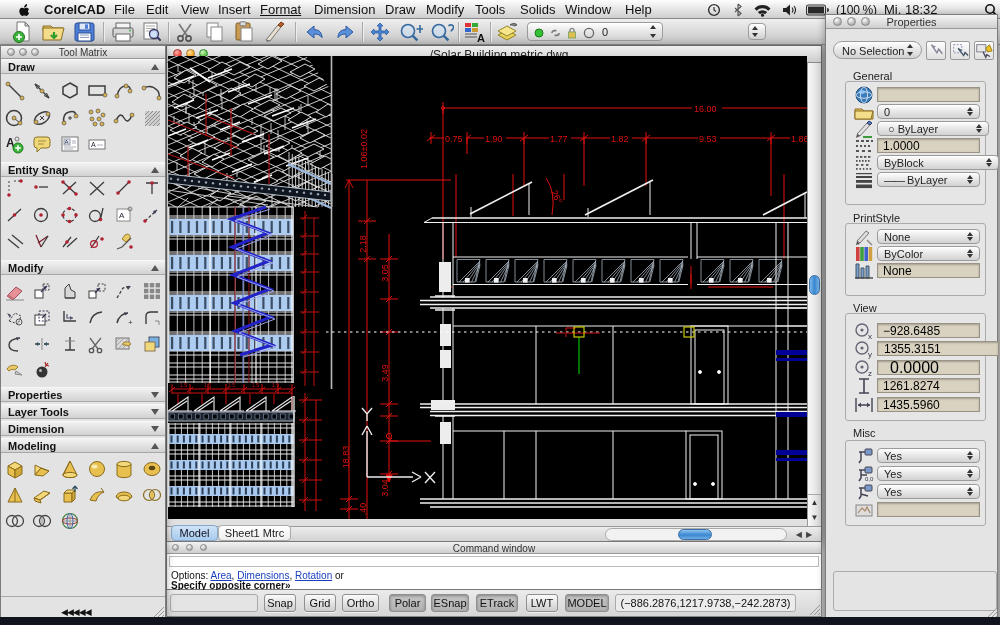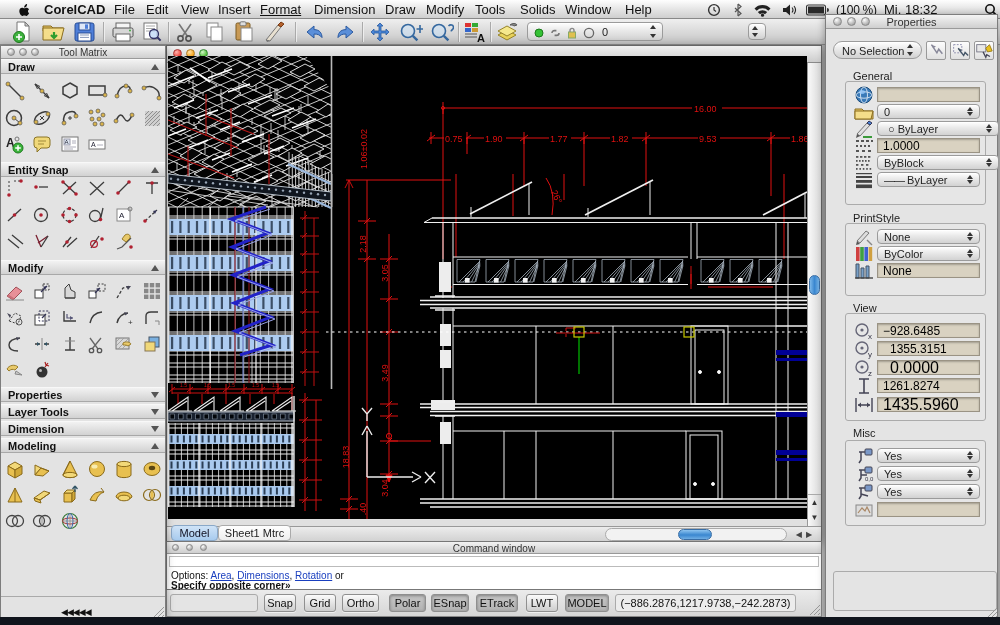--- a/index.html
+++ b/index.html
@@ -198,20 +198,21 @@
         <i class="u"></i>
         <i class="d"></i>
       </div>
     </div>
   </div>
 <div class="abs" style="left:166px;top:45px;width:656px;height:496px;background:#e0e0e0;border:1px solid #666;box-shadow:0 3px 10px rgba(0,0,0,.4)">
     <div class="abs" style="left:0;top:0;width:654px;height:17px;background:linear-gradient(#f0f0f0,#cdcdcd);border-bottom:1px solid #8a8a8a">
       <div class="light" style="left:6px;top:3px;background:radial-gradient(circle at 35% 30%,#ffb3ad,#ee4e44 65%,#c33028);border-color:#a33"></div>
       <div class="light" style="left:19px;top:3px;background:radial-gradient(circle at 35% 30%,#ffe2a8,#f5a623 65%,#c87d1a);border-color:#a72"></div>
       <div class="light" style="left:32px;top:3px;background:radial-gradient(circle at 35% 30%,#d2f5c8,#59c13f 65%,#3d8f2b);border-color:#383"></div>
+      <div class="abs" style="left:0;right:0;top:2px;text-align:center;font-size:12px;color:#222">.../Solar Building metric.dwg</div>
     </div>
     <div class="abs" style="left:1px;top:10px;width:639px;height:463px">
       <svg width="639" height="463" viewBox="0 0 639 463" style="position:absolute;left:0;top:0;background:#000">
         <defs>
           <clipPath id="clipP">
             <path d="M0 0 L138 0 L163 34 L163 151 L0 151 z"></path>
           </clipPath>
         </defs>
         <g clip-path="url(#clipP)">
           <g stroke="#ebebeb" stroke-width="0.85" fill="none">
@@ -1421,21 +1422,21 @@
         <i class="u"></i>
         <i class="d"></i>
       </div>
     </div>
     <svg class="icon" style="left:27px;top:103px" width="22" height="22" viewBox="0 0 22 22">
       <path d="M4 16L14 5l3 2L7 18z" fill="#e0e0e0" stroke="#777"></path>
       <path d="M14 5l2-2 3 2-2 2z" fill="#4a86d8" stroke="#335"></path>
       <path d="M4 16l-1 4 4-2z" fill="#555"></path>
       <path d="M10 19h9" stroke="#3a9a3a" stroke-width="2"></path>
     </svg>
-    <div class="combo" style="left:51px;top:106px;width:122px;height:15px">
+    <div class="combo" style="left:51px;top:106px;width:112px;height:15px">
       <span class="abs" style="left:10px;top:1px;font-size:11px;white-space:nowrap">○ ByLayer</span>
       <div class="stp">
         <i class="u"></i>
         <i class="d"></i>
       </div>
     </div>
     <svg class="icon" style="left:27px;top:120px" width="22" height="22" viewBox="0 0 22 22">
       <g fill="#555">
         <rect x="3" y="5" width="3" height="2"></rect>
         <rect x="8" y="5" width="3" height="2"></rect>
@@ -1534,36 +1535,36 @@
       <circle cx="9" cy="10" r="6" fill="none" stroke="#667" stroke-width="1.4"></circle>
       <circle cx="9" cy="10" r="1.6" fill="#667"></circle>
       <text x="15" y="19" font-size="8" fill="#334" font-family="Liberation Sans">x</text>
     </svg>
     <div class="tanf" style="left:51px;top:308px;width:103px;height:15px;line-height:14px;padding-left:5px;font-size:12px">−928.6485</div>
     <svg class="icon" style="left:27px;top:323px" width="22" height="22" viewBox="0 0 22 22">
       <circle cx="9" cy="10" r="6" fill="none" stroke="#667" stroke-width="1.4"></circle>
       <circle cx="9" cy="10" r="1.6" fill="#667"></circle>
       <text x="15" y="19" font-size="8" fill="#334" font-family="Liberation Sans">y</text>
     </svg>
-    <div class="tanf" style="left:51px;top:326px;width:103px;height:15px;line-height:14px;padding-left:12px;font-size:12px">1355.3151</div>
+    <div class="tanf" style="left:51px;top:326px;width:122px;height:15px;line-height:14px;padding-left:6px;font-size:12px">1355.3151</div>
     <svg class="icon" style="left:27px;top:342px" width="22" height="22" viewBox="0 0 22 22">
       <circle cx="9" cy="10" r="6" fill="none" stroke="#667" stroke-width="1.4"></circle>
       <circle cx="9" cy="10" r="1.6" fill="#667"></circle>
       <text x="15" y="19" font-size="8" fill="#334" font-family="Liberation Sans">z</text>
     </svg>
     <div class="tanf" style="left:51px;top:345px;width:103px;height:15px;line-height:14px;padding-left:12px;font-size:16px">0.0000</div>
     <svg class="icon" style="left:27px;top:360px" width="22" height="22" viewBox="0 0 22 22">
       <path d="M11 4v14M6 4h10M6 18h10" stroke="#445" stroke-width="1.6"></path>
     </svg>
     <div class="tanf" style="left:51px;top:363px;width:103px;height:15px;line-height:14px;padding-left:5px;font-size:12px">1261.8274</div>
     <svg class="icon" style="left:27px;top:379px" width="22" height="22" viewBox="0 0 22 22">
       <path d="M3 4v14M19 4v14M5 11h12" stroke="#445" stroke-width="1.4"></path>
       <path d="M5 11l3-2.4v4.8zM17 11l-3-2.4v4.8z" fill="#445"></path>
     </svg>
-    <div class="tanf" style="left:51px;top:382px;width:103px;height:15px;line-height:14px;padding-left:5px;font-size:16px">1435.5960</div>
+    <div class="tanf" style="left:51px;top:382px;width:103px;height:15px;line-height:14px;padding-left:5px;font-size:12px">1435.5960</div>
     <div class="glabel" style="left:27px;top:412px">Misc</div>
     <div class="gbox" style="left:19px;top:425px;width:141px;height:86px"></div>
     <svg class="icon" style="left:27px;top:430px" width="22" height="22" viewBox="0 0 22 22">
       <rect x="12" y="4" width="7" height="6" rx="1" fill="#7a98c8" stroke="#445"></rect>
       <path d="M12 7H6M8 7v8l-2 3" stroke="#445" stroke-width="1.5" fill="none"></path>
     </svg>
     <div class="combo" style="left:51px;top:433px;width:103px;height:15px">
       <span class="abs" style="left:6px;top:1px;font-size:11px;white-space:nowrap">Yes</span>
       <div class="stp">
         <i class="u"></i>

